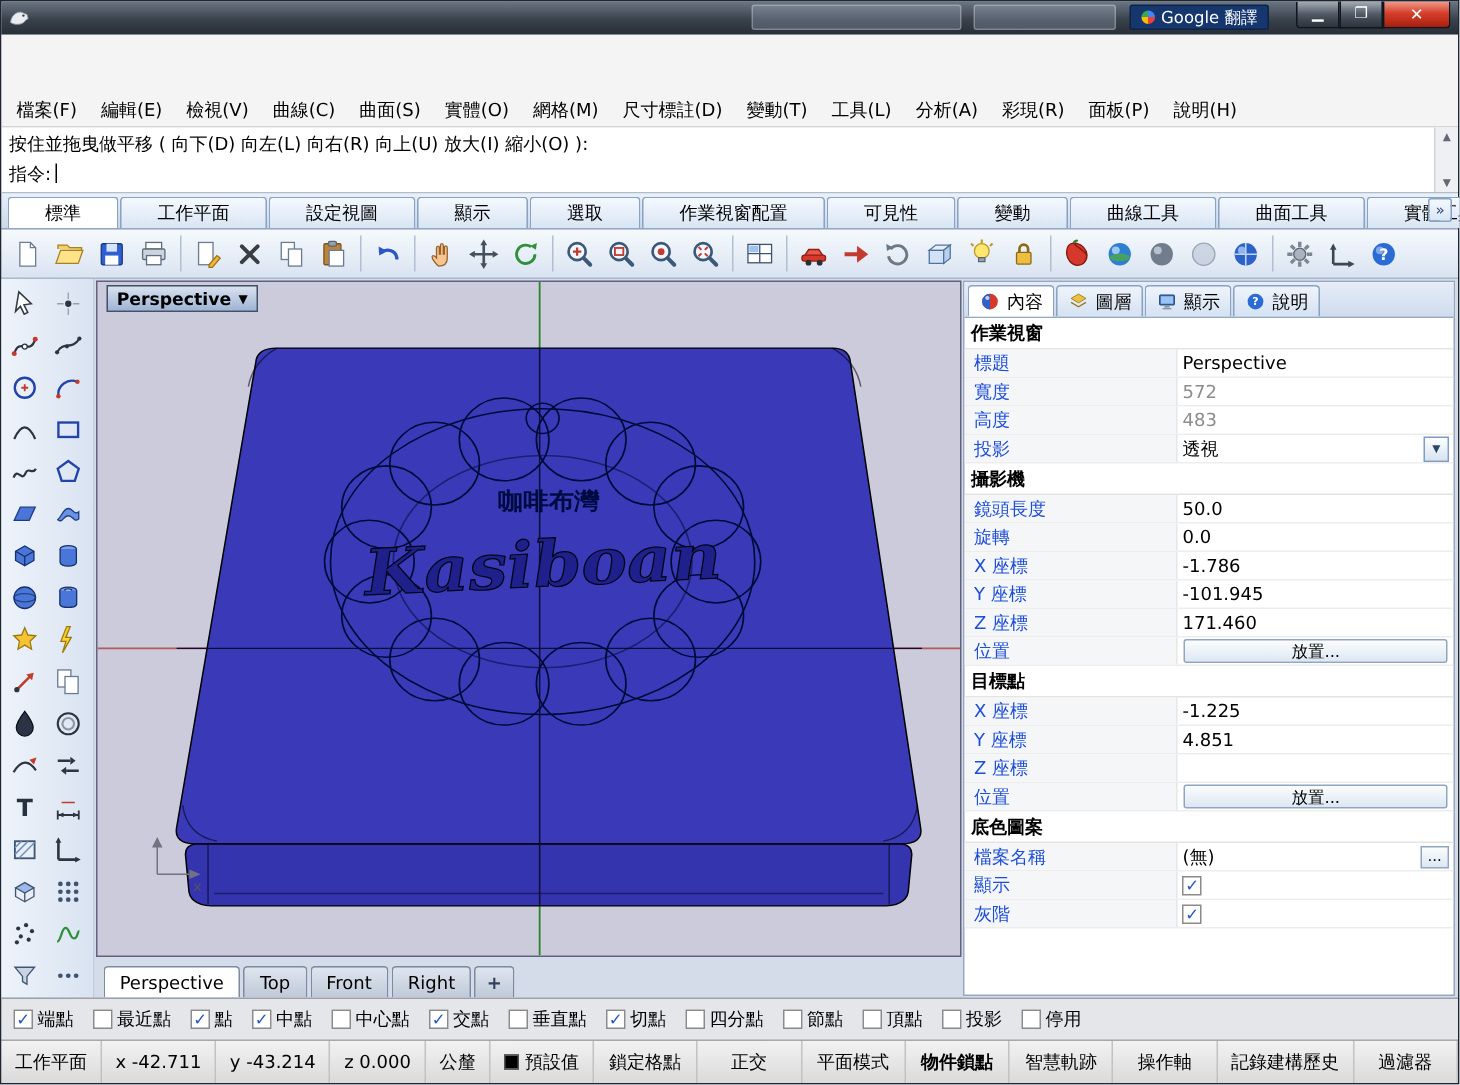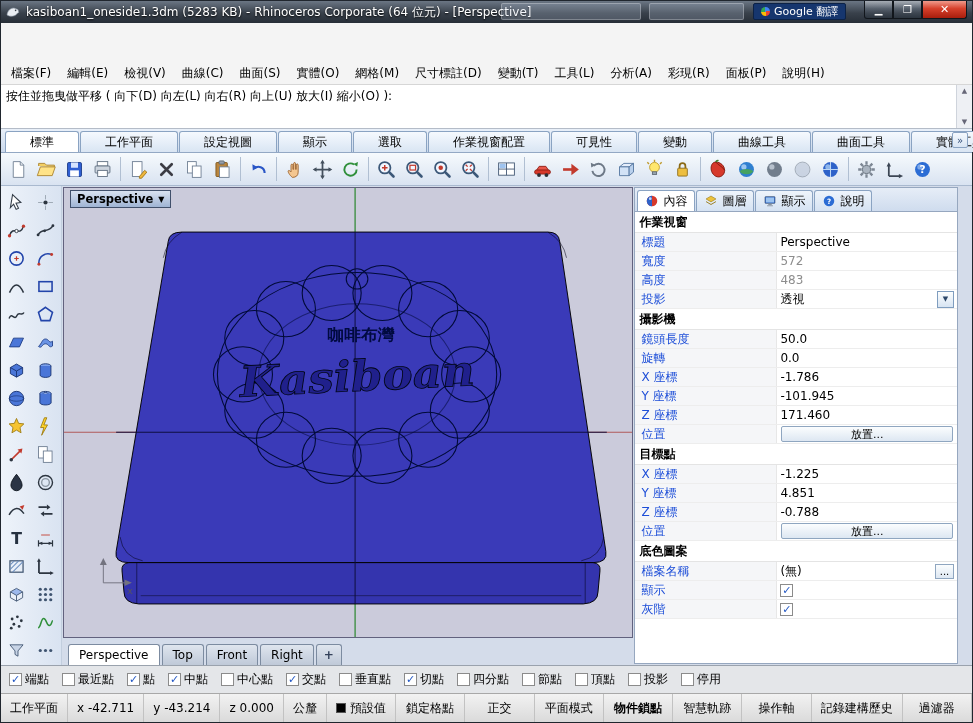--- a/index.html
+++ b/index.html
@@ -43,21 +43,21 @@
   .center{width:582px;display:flex;flex-direction:column;}
   .viewport{flex:1;margin:1px;border:1px solid #62627e;background:#cbcbdb;position:relative;overflow:hidden;}
   .scene{position:absolute;inset:0;width:100%;height:100%;}
   .vp-label{position:absolute;left:6px;top:2px;height:18px;display:flex;align-items:center;gap:5px;padding:0 6px;background:linear-gradient(#d9e2f0,#9fb4d4);border:1px solid #41506b;font-size:11.5px;font-weight:bold;}
   .vp-arrow{font-size:8px;}
   .vp-tabs{height:26px;display:flex;align-items:flex-end;padding:0 6px;gap:2px;background:#d4dcea;}
   .vtab{height:21px;line-height:20px;padding:0 10px;border:1px solid #7c8ba0;border-bottom:none;border-radius:3px 3px 0 0;background:linear-gradient(#dfe5ee,#bfc9d8);font-size:12px;white-space:nowrap;}
   .vtab.active{background:#fff;}
   .vtab-add{padding:0 7px;color:#33415a;font-weight:bold;}
   
-  .panel{width:329px;margin:1px 14px 1px 0;background:#fff;border:1px solid #96a7bf;display:flex;flex-direction:column;font-size:12px;}
+  .panel{width:329px;margin:1px 2px 1px 0;background:#fff;border:1px solid #96a7bf;display:flex;flex-direction:column;font-size:12px;}
   .panel-tabs{flex:0 0 24px;background:linear-gradient(#e6edf7,#cfdcee);display:flex;align-items:flex-end;padding:2px 2px 0;gap:1px;border-bottom:1px solid #96a7bf;}
   .ptab{height:21px;display:flex;align-items:center;gap:4px;padding:0 7px;border:1px solid #8aa3c2;border-bottom:none;border-radius:3px 3px 0 0;background:linear-gradient(#eef4fb,#d5e2f2);white-space:nowrap;}
   .ptab.active{background:#fff;}
   .panel-body{flex:1;overflow:hidden;}
   .psection{height:21px;display:flex;align-items:center;font-weight:bold;padding-left:4px;border-bottom:1px solid #e4e4e4;}
   .prow{display:flex;align-items:stretch;height:19px;border-bottom:1px solid #ededed;}
   .plabel{width:142px;display:flex;align-items:center;padding-left:6px;background:#f5f6f8;border-right:1px solid #e7e7e7;color:#1d4ed8;}
   .pvalue{flex:1;display:flex;align-items:center;padding:0 3px;gap:2px;}
   .pvalue .val{flex:1;white-space:nowrap;overflow:hidden;}
   .muted{color:#8d8d8d;}
@@ -80,21 +80,20 @@
 
 <div class="app">
 
   <div class="titlebar">
     <span class="app-icon">
       <svg viewBox="0 0 16 16" width="16" height="16">
           <path d="M2 11c.5-4 3-7 7-7l4 1.6.8 2.8-1.8 1.2c-1.6 3-6.8 3.4-10 1.4z" fill="#e9edf2" stroke="#8a95a2" stroke-width=".6"></path>
           <circle cx="10.6" cy="6.4" r=".8" fill="#39414b"></circle>
         </svg>
     </span>
-    <span class="title-text">kasiboan1_oneside1.3dm (5283 KB) - Rhinoceros Corporate (64 位元) - [Perspective]</span>
     <span class="glass glass1"></span>
     <span class="glass glass2"></span>
     <span class="google-pill">
       <span class="g-dot"></span>
       <span>Google 翻譯</span>
     </span>
     <span class="win-buttons">
       <span class="win-btn min">▁</span>
       <span class="win-btn">❐</span>
       <span class="win-btn close">✕</span>
@@ -113,20 +112,21 @@
       <div class="menu-item">變動(T)</div>
       <div class="menu-item">工具(L)</div>
       <div class="menu-item">分析(A)</div>
       <div class="menu-item">彩現(R)</div>
       <div class="menu-item">面板(P)</div>
       <div class="menu-item">說明(H)</div>
     </div>
 
   <div class="command-area">
     <div class="cmd-line">按住並拖曳做平移 ( 向下(D) 向左(L) 向右(R) 向上(U) 放大(I) 縮小(O) ):</div>
+    <div class="cmd-line"><span>指令:</span><span class="caret"></span></div>
     <div class="cmd-scroll">
         <span>▲</span>
         <span>▼</span>
       </div>
   </div>
 
   <div class="tabrow">
       <div class="tab active">標準</div>
       <div class="tab">工作平面</div>
       <div class="tab">設定視圖</div>
@@ -887,23 +887,20 @@
             </div>
           </div>
           <div class="prow">
             <div class="plabel">Y 座標</div>
             <div class="pvalue">
               <span class="val">4.851</span>
             </div>
           </div>
           <div class="prow">
             <div class="plabel">Z 座標</div>
-            <div class="pvalue">
-              <span class="val">-0.788</span>
-            </div>
           </div>
           <div class="prow">
             <div class="plabel">位置</div>
             <div class="pvalue">
               <div class="pbtn">放置...</div>
             </div>
           </div>
           <div class="psection">底色圖案</div>
           <div class="prow">
             <div class="plabel">檔案名稱</div>

